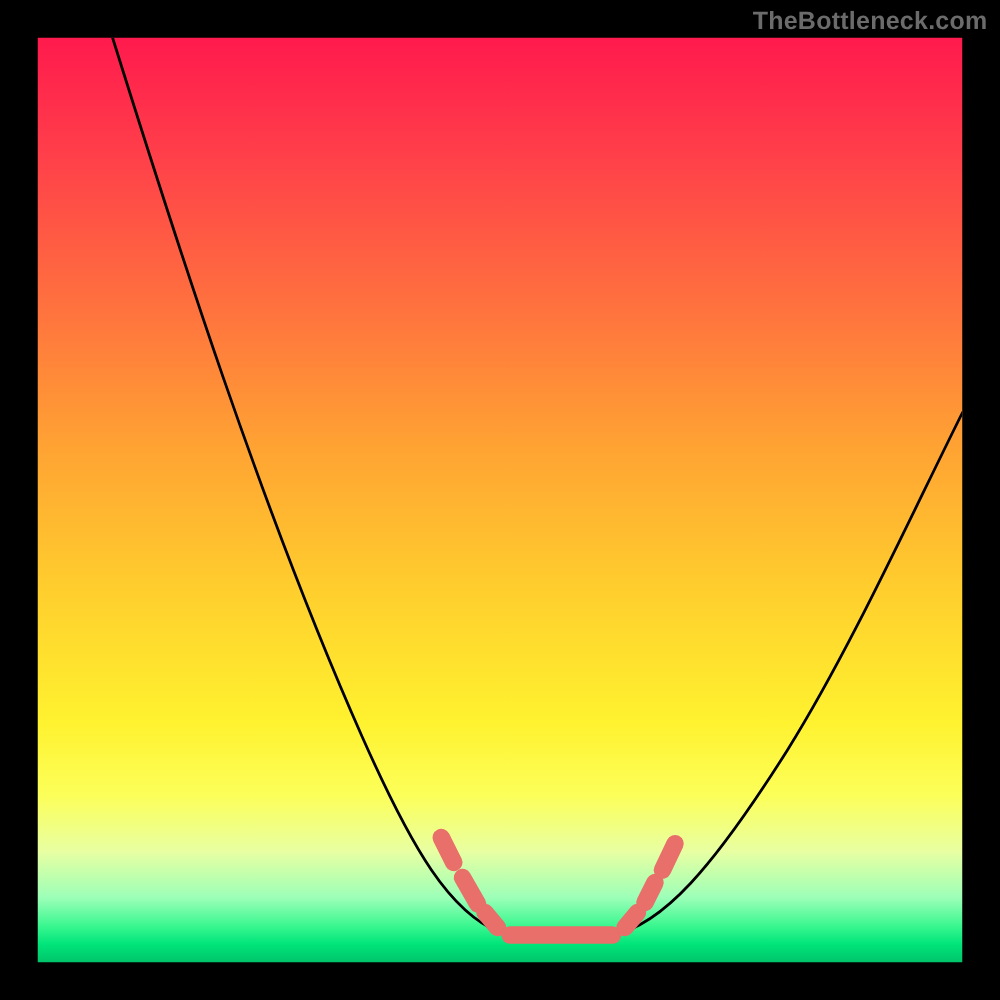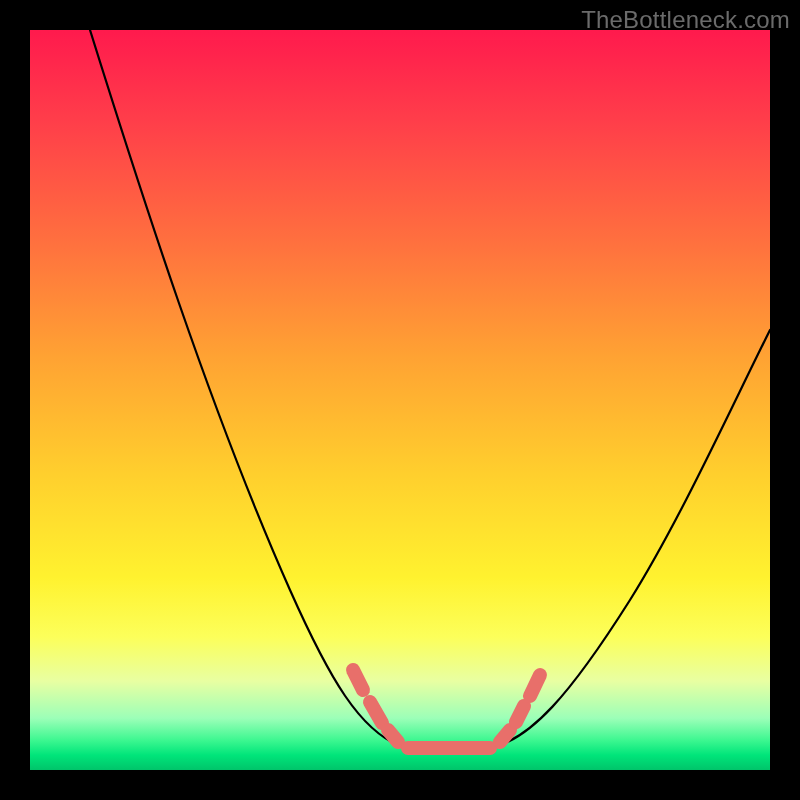--- a/index.html
+++ b/index.html
@@ -59,22 +59,22 @@
     fill: none;
     stroke: #e86f6a;
     stroke-width: 14;
     stroke-linecap: round;
   }
   .watermark {
     position: absolute;
     top: 6px;
     right: 10px;
     color: #6b6b6b;
-    font-size: 24px;
-    font-weight: 400;
+    font-size: 20px;
+    font-weight: 700;
     letter-spacing: 0.2px;
     user-select: none;
   }
 </style>
 </head>
 <body>
 
 <div class="frame">
   <div class="watermark">TheBottleneck.com</div>
 

